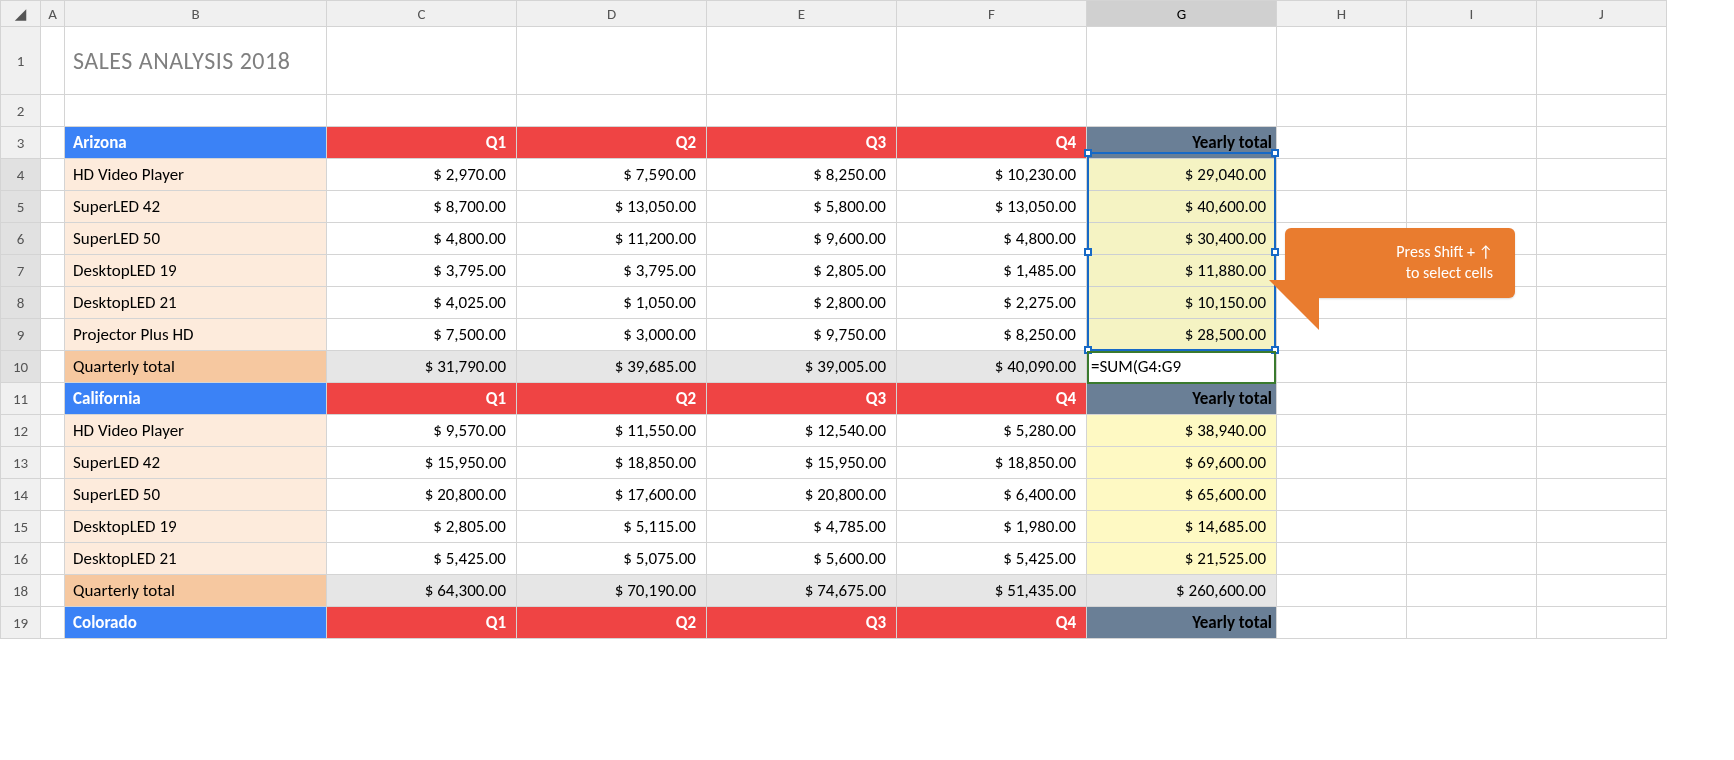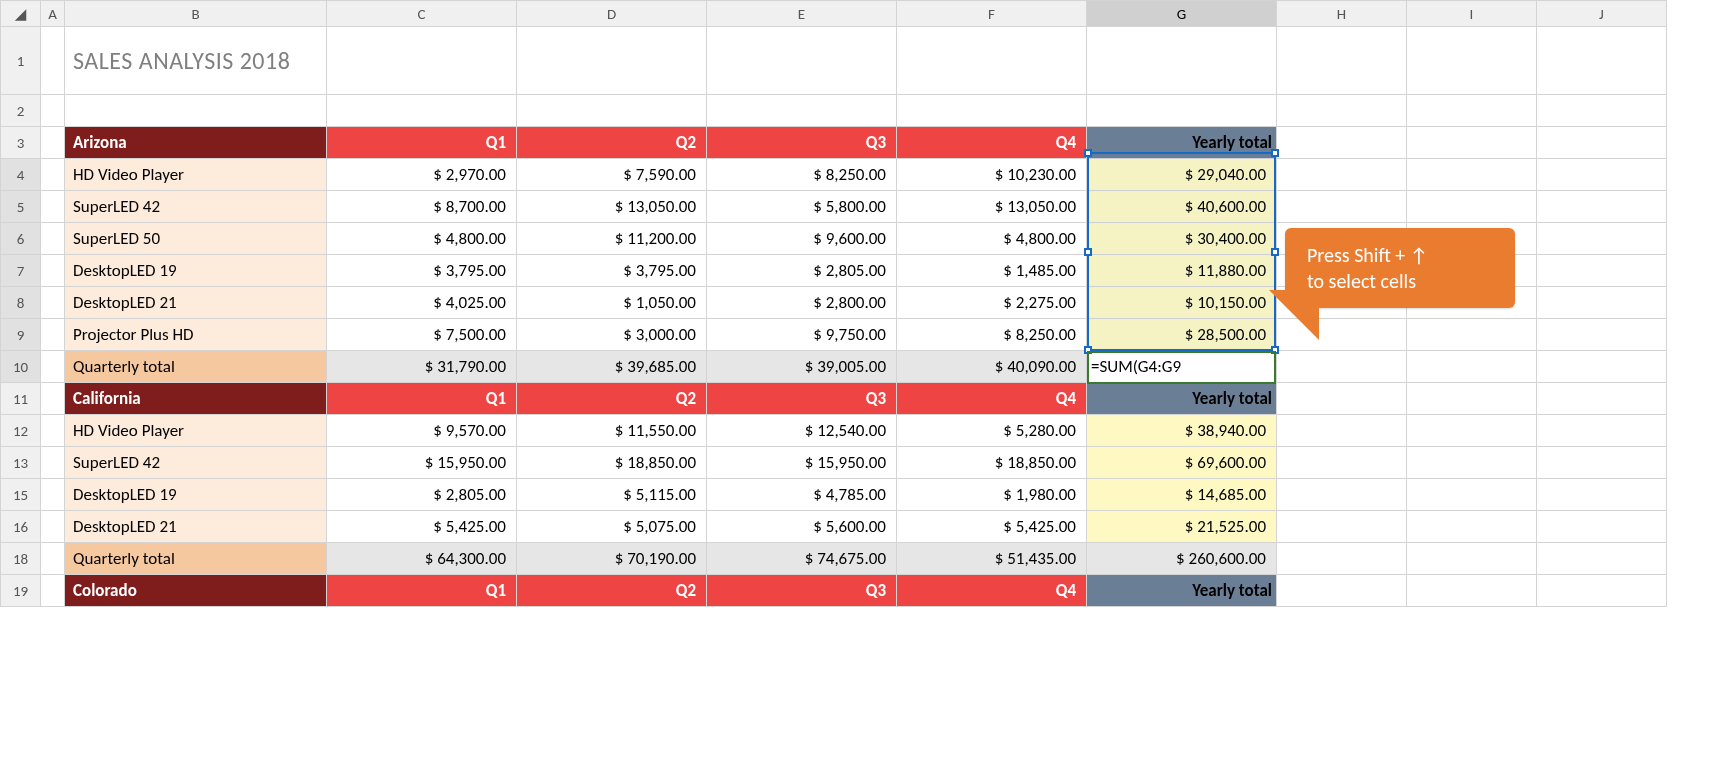--- a/index.html
+++ b/index.html
@@ -44,21 +44,21 @@
     color: #7f7f7f;
     padding-left: 8px;
     letter-spacing: 0.5px;
     font-family: 'Segoe UI Light','Segoe UI',Calibri,Arial,sans-serif;
     white-space: nowrap;
     overflow: visible;
   }
   .small-row td { height: 22px; }
 
   .hdr-region {
-    background: #7f1d1d;
+    background: #3b82f6;
     color: #fff;
     font-weight: bold;
     padding-left: 8px;
   }
   .hdr-q {
     background: #ef4444;
     color: #fff;
     font-weight: bold;
     text-align: right;
     padding-right: 10px;
@@ -111,26 +111,26 @@
     z-index: 6;
   }
 
   
   .callout {
     position: absolute;
     top: 228px;
     left: 1285px;
     background: #e97c2f;
     color: #fff;
-    font-size: 20px;
+    font-size: 16px;
     font-family: 'Segoe UI', Calibri, Arial, sans-serif;
     padding: 14px 22px;
     border-radius: 6px;
     line-height: 1.3;
-    text-align: left;
+    text-align: right;
     z-index: 10;
     box-shadow: 0 1px 2px rgba(0,0,0,0.15);
     width: 230px;
   }
   .callout .tail {
     position: absolute;
     bottom: -32px;
     left: -16px;
     width: 0; height: 0;
     border-top: 50px solid #e97c2f;
@@ -340,20 +340,33 @@
     <td class="num">$ 15,950.00</td>
     <td class="num">$ 18,850.00</td>
     <td class="num">$ 15,950.00</td>
     <td class="num">$ 18,850.00</td>
     <td class="num yt">$ 69,600.00</td>
     <td></td>
           <td></td>
           <td></td>
         </tr>
   <tr>
+          <th class="row-hdr">14</th>
+          <td></td>
+    <td class="product">SuperLED 50</td>
+    <td class="num">$ 20,800.00</td>
+    <td class="num">$ 17,600.00</td>
+    <td class="num">$ 20,800.00</td>
+    <td class="num">$ 6,400.00</td>
+    <td class="num yt">$ 65,600.00</td>
+    <td></td>
+          <td></td>
+          <td></td>
+        </tr>
+  <tr>
           <th class="row-hdr">15</th>
           <td></td>
     <td class="product">DesktopLED 19</td>
     <td class="num">$ 2,805.00</td>
     <td class="num">$ 5,115.00</td>
     <td class="num">$ 4,785.00</td>
     <td class="num">$ 1,980.00</td>
     <td class="num yt">$ 14,685.00</td>
     <td></td>
           <td></td>

